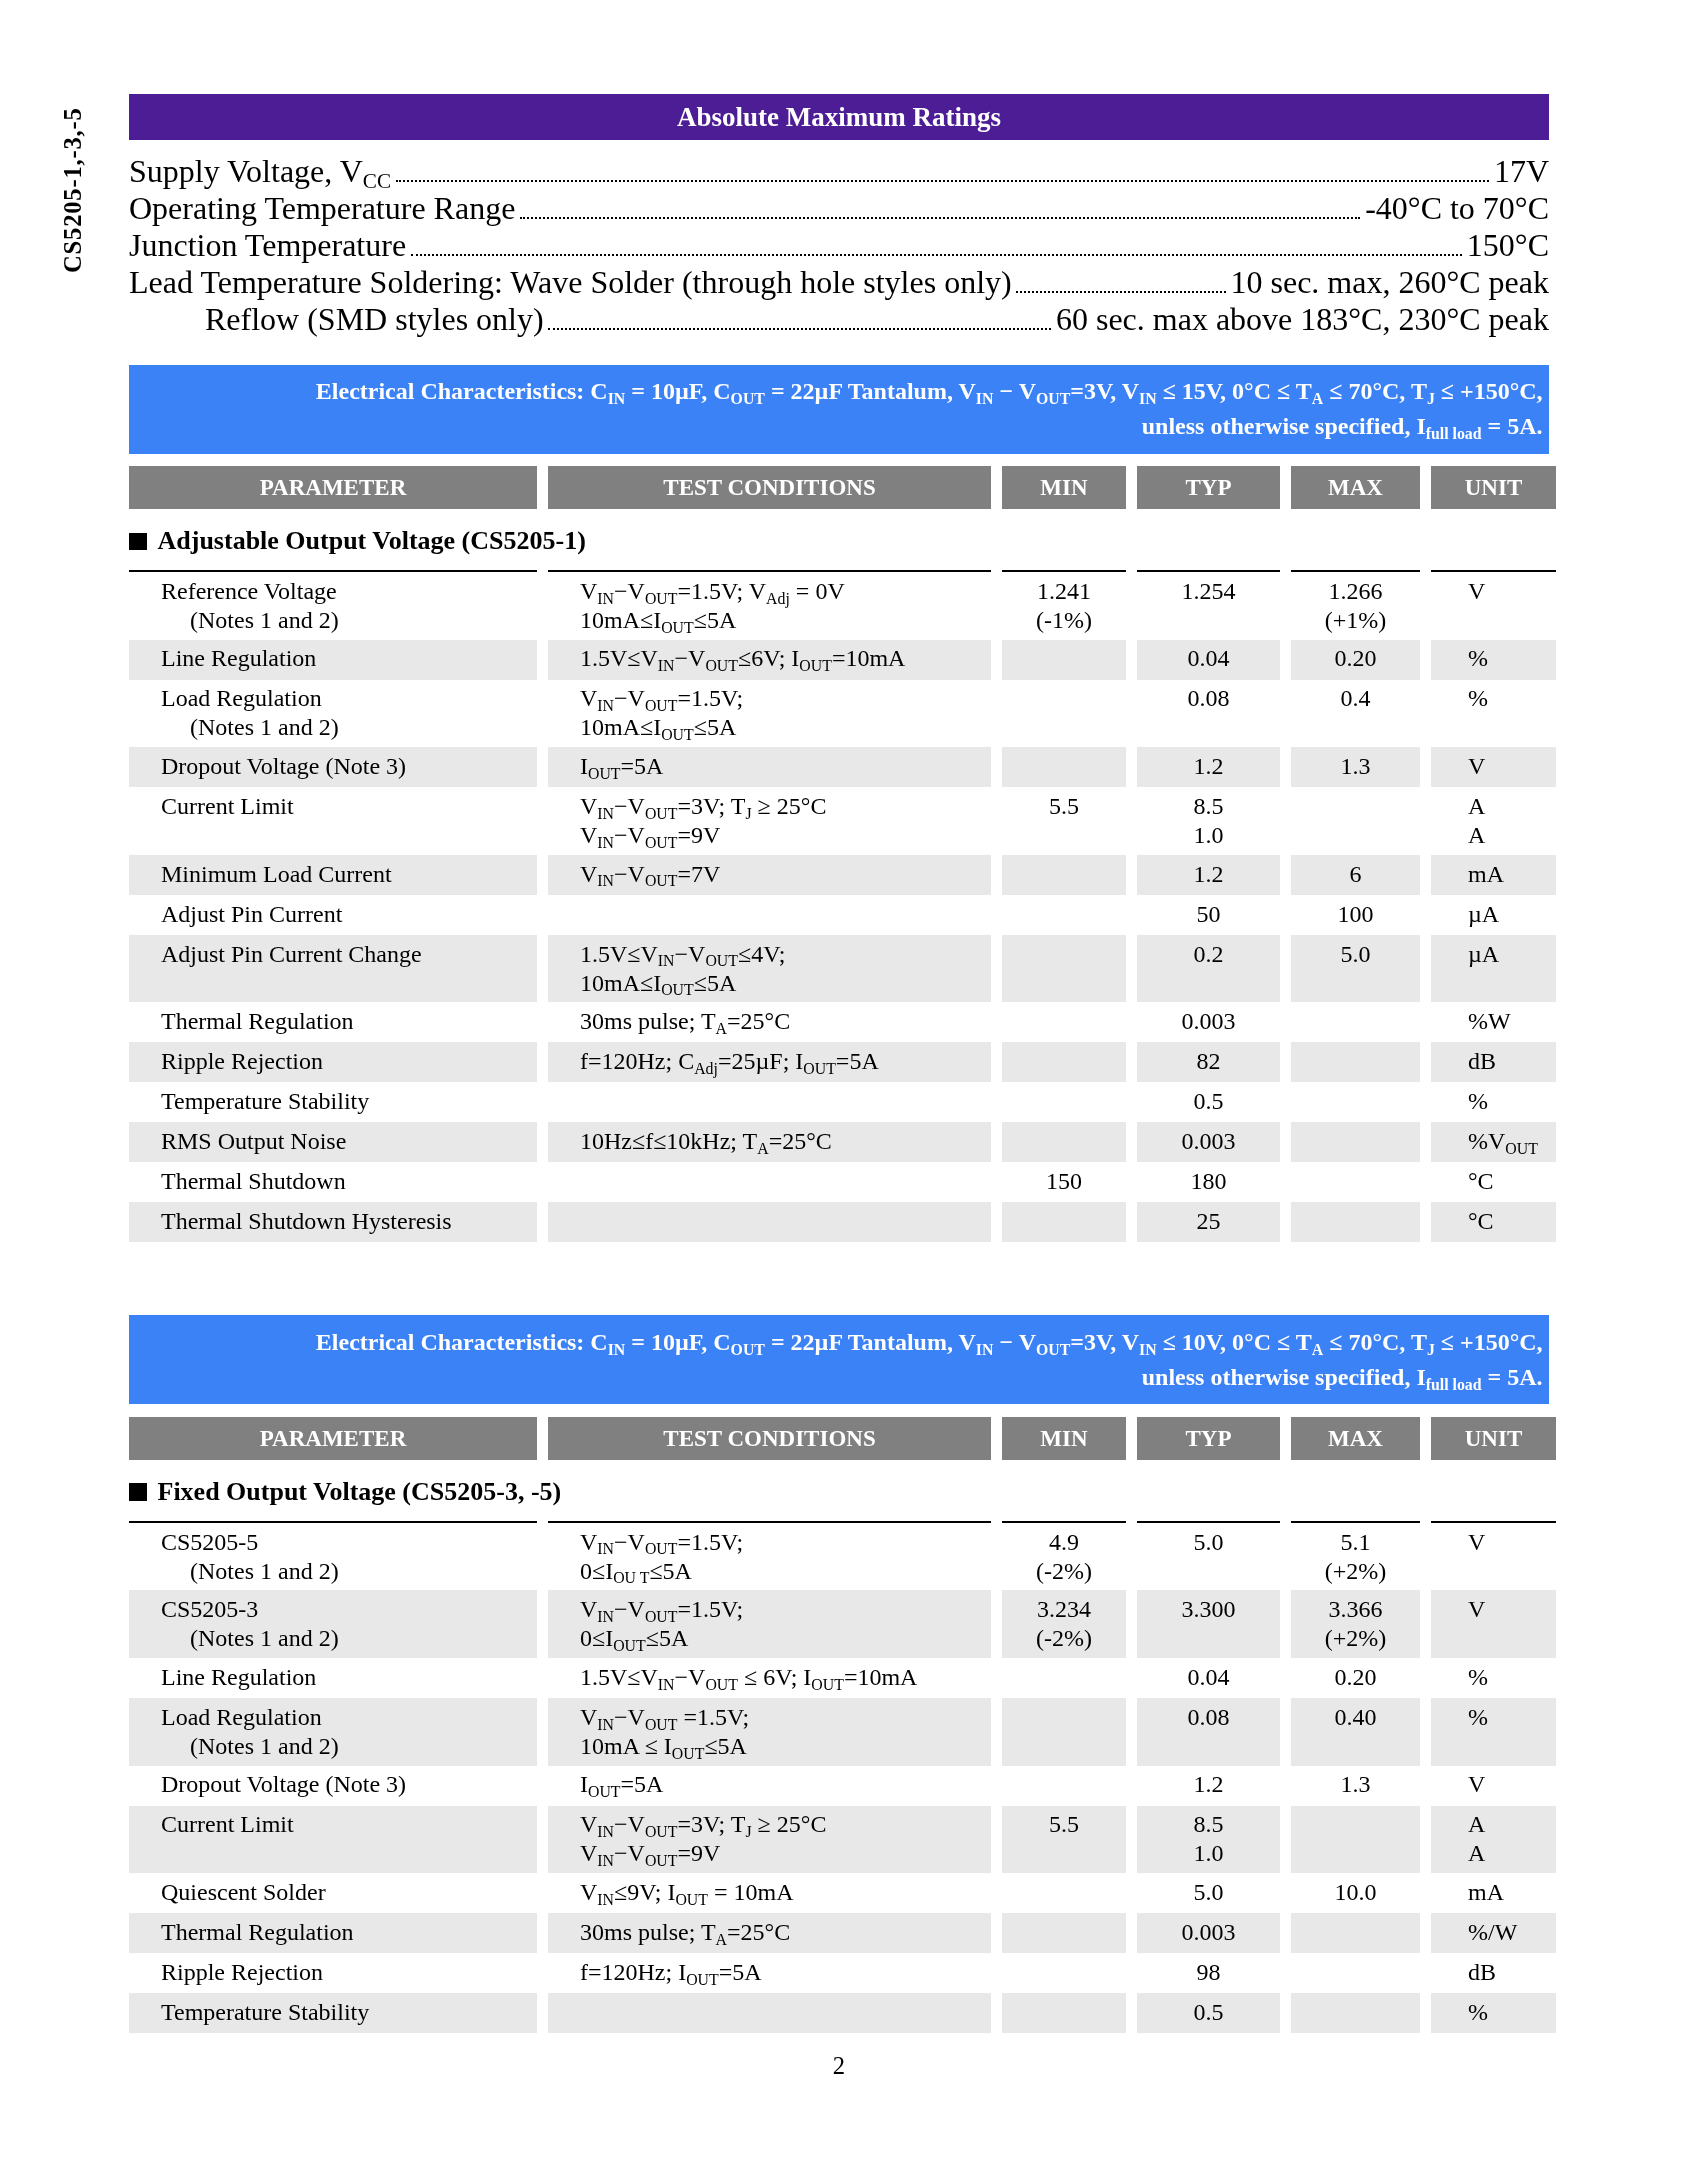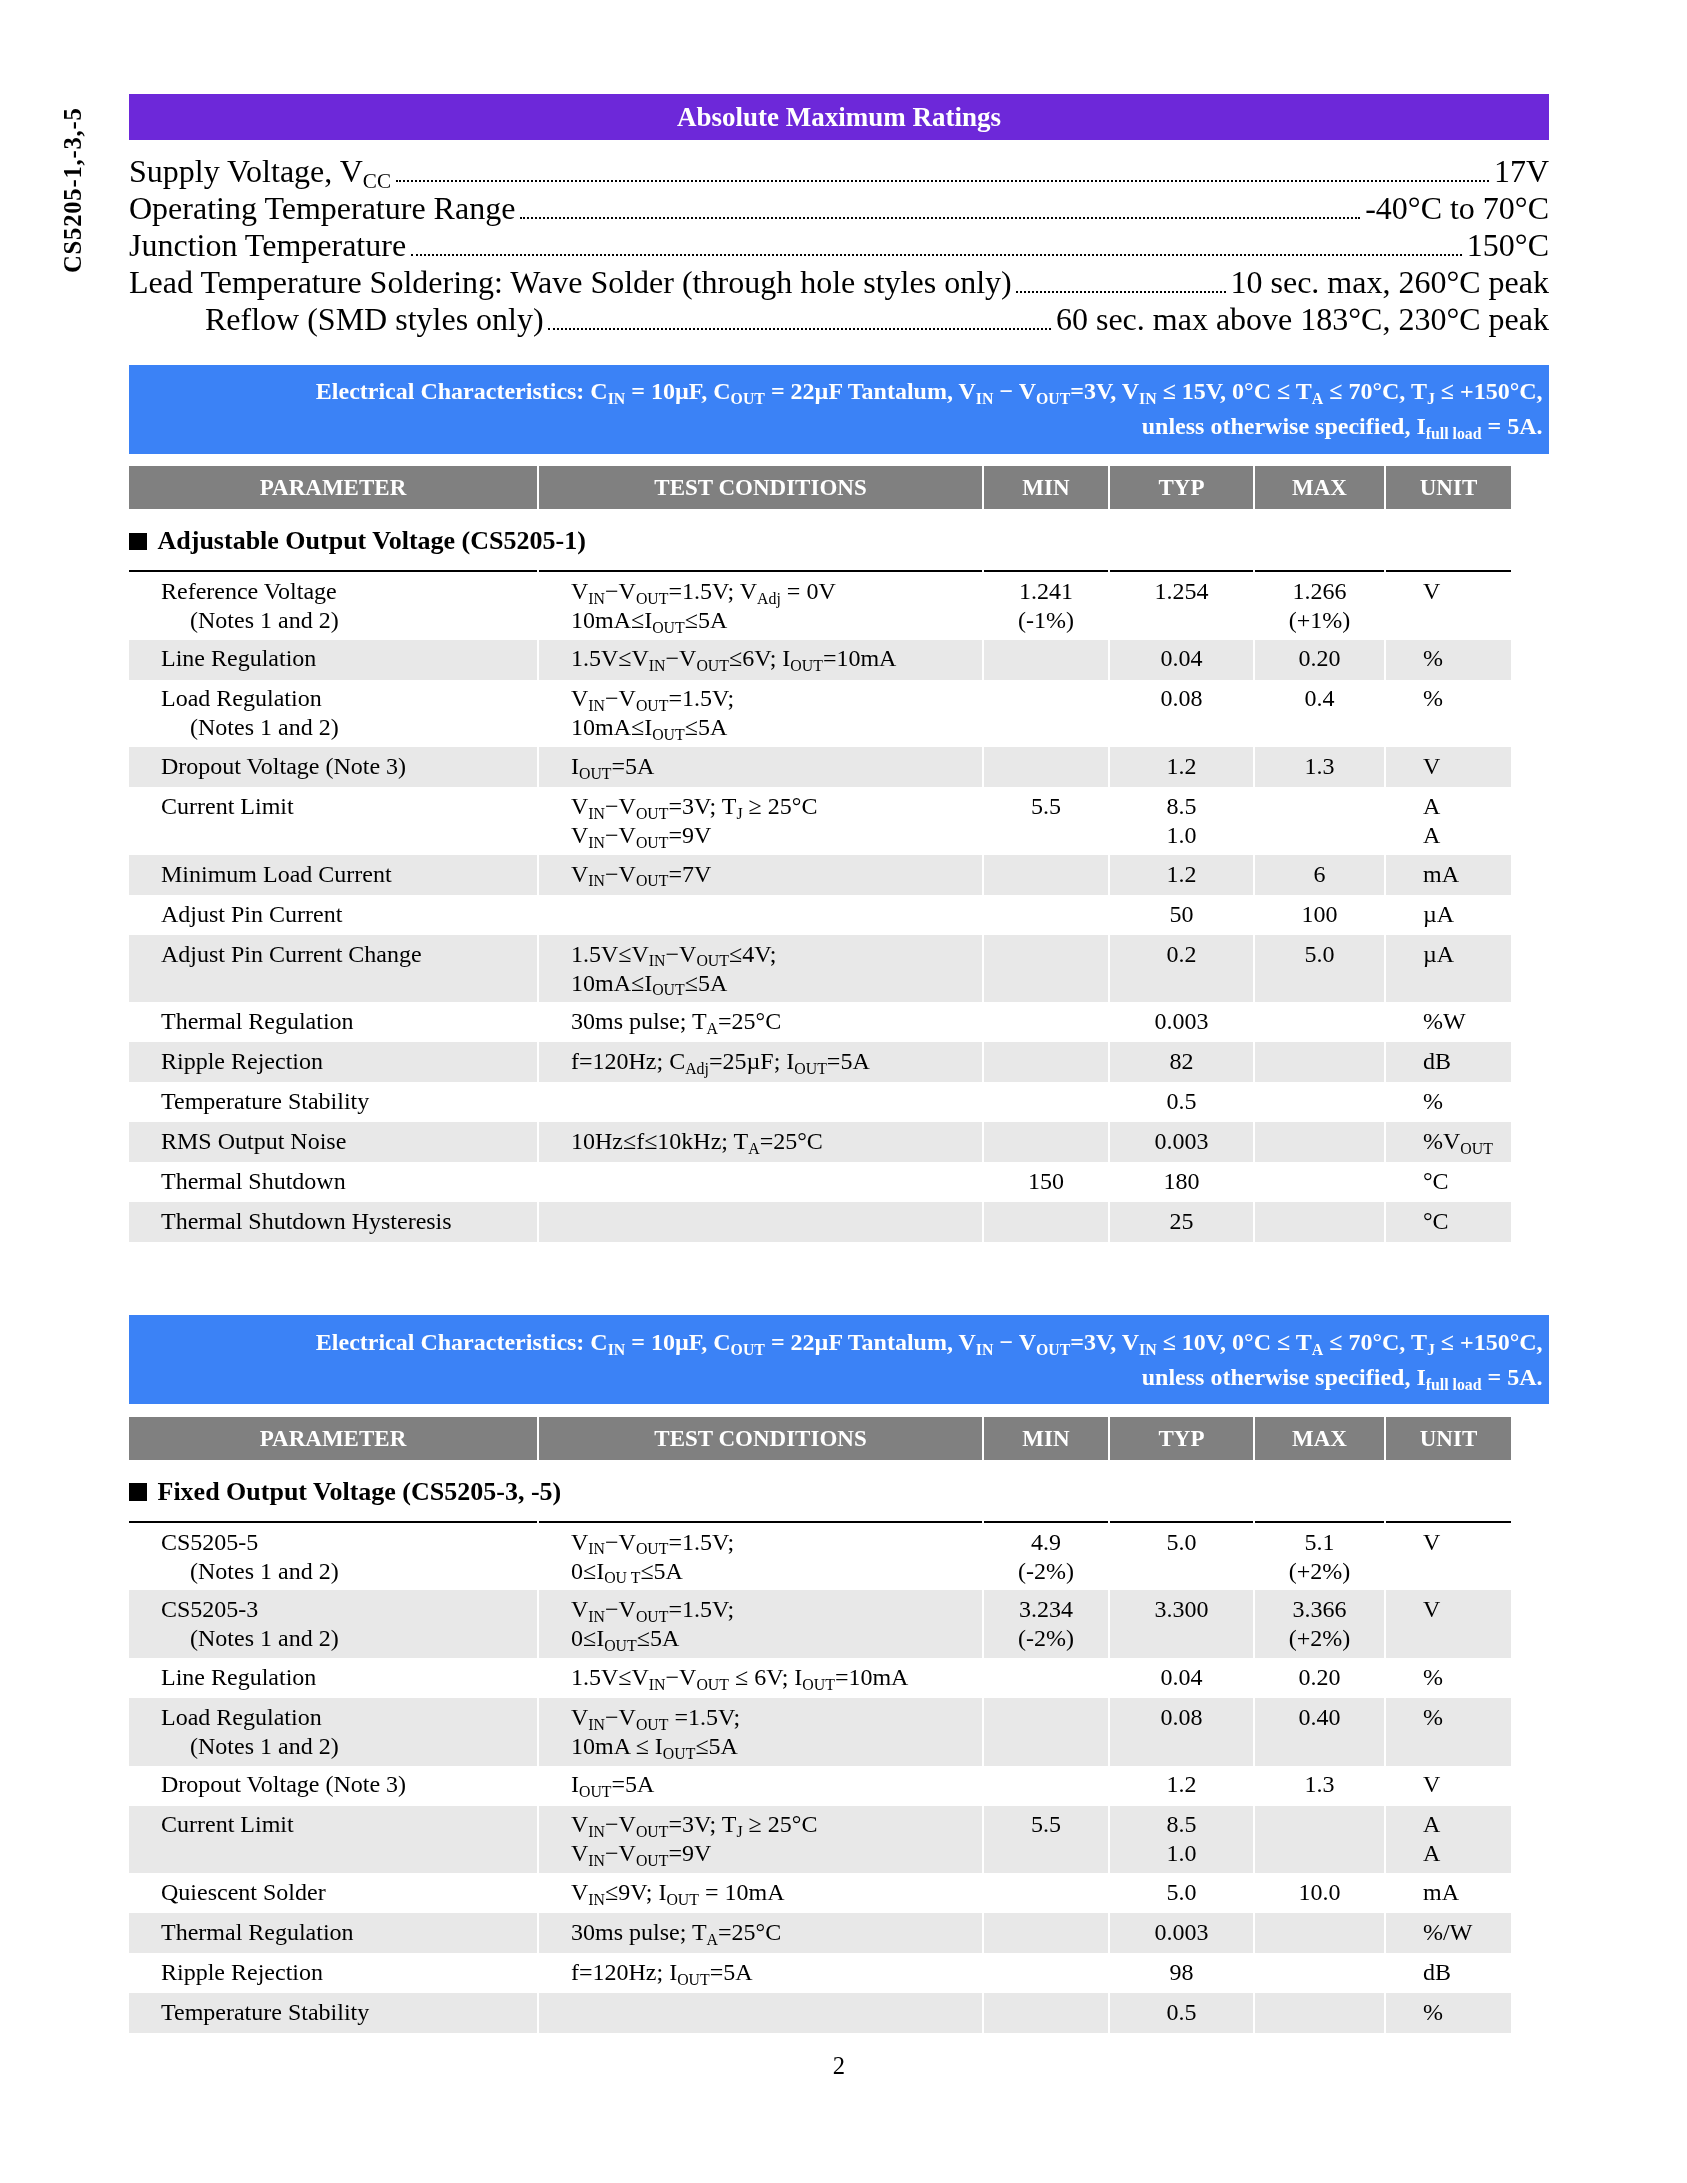--- a/index.html
+++ b/index.html
@@ -3,37 +3,37 @@
 <meta charset="utf-8">
 <style>
   html,body{margin:0;padding:0;background:#fff;}
   .page{position:relative;width:1687px;height:2183px;background:#fff;overflow:hidden;
         font-family:"Liberation Serif",serif;color:#000;}
   .side-label{position:absolute;left:59px;top:273px;transform:rotate(-90deg);
         transform-origin:0 0;font-weight:bold;font-size:24.6px;white-space:nowrap;letter-spacing:0.8px;}
   .content{position:absolute;left:129px;top:0;width:1420px;}
 
   
-  .amr-bar{margin-top:94px;height:46px;background:#6d28d9;color:#fff;text-align:center;
+  .amr-bar{margin-top:94px;height:46px;background:#4c1d95;color:#fff;text-align:center;
         font-weight:bold;font-size:27px;line-height:46px;}
   .amr-list{margin-top:12.7px;}
   .amr-row{display:flex;align-items:flex-end;font-size:32px;line-height:37px;}
   .amr-row.indent{padding-left:76px;}
   .amr-label{white-space:nowrap;}
   .amr-dots{flex:1 1 auto;border-bottom:2.4px dotted #000;margin:0 4.8px 8px 4.8px;min-width:14.3px;}
   .amr-value{white-space:nowrap;}
 
   
   .ec-bar{margin-top:27px;background:#3b82f6;color:#fff;text-align:right;
         font-weight:bold;font-size:24px;padding:9.5px 6.4px;}
   #table-1 .ec-bar{margin-top:73px;}
   .ec-line{line-height:35px;}
 
   
-  .grid6{display:grid;grid-template-columns:408px 443px 124px 143px 129px 125px;column-gap:2px;}
+  .grid6{display:grid;grid-template-columns:408px 443px 124px 143px 129px 125px;column-gap:11px;}
   .col-row{margin-top:12.7px;}
   .col-cell{background:#808080;color:#fff;font-weight:bold;font-size:23px;height:43px;
         line-height:43px;text-align:center;}
 
   .section-title{margin-top:16px;font-size:26px;font-weight:bold;display:flex;align-items:center;height:32px;}
   .square{width:17.5px;height:17.5px;background:#000;display:inline-block;margin-right:11px;flex:0 0 auto;}
 
   .t-grid{margin-top:12.7px;}
   .cell{min-height:40px;padding:4.8px 0;font-size:24px;line-height:29px;box-sizing:border-box;}
   .cell.top{border-top:2.4px solid #000;}

